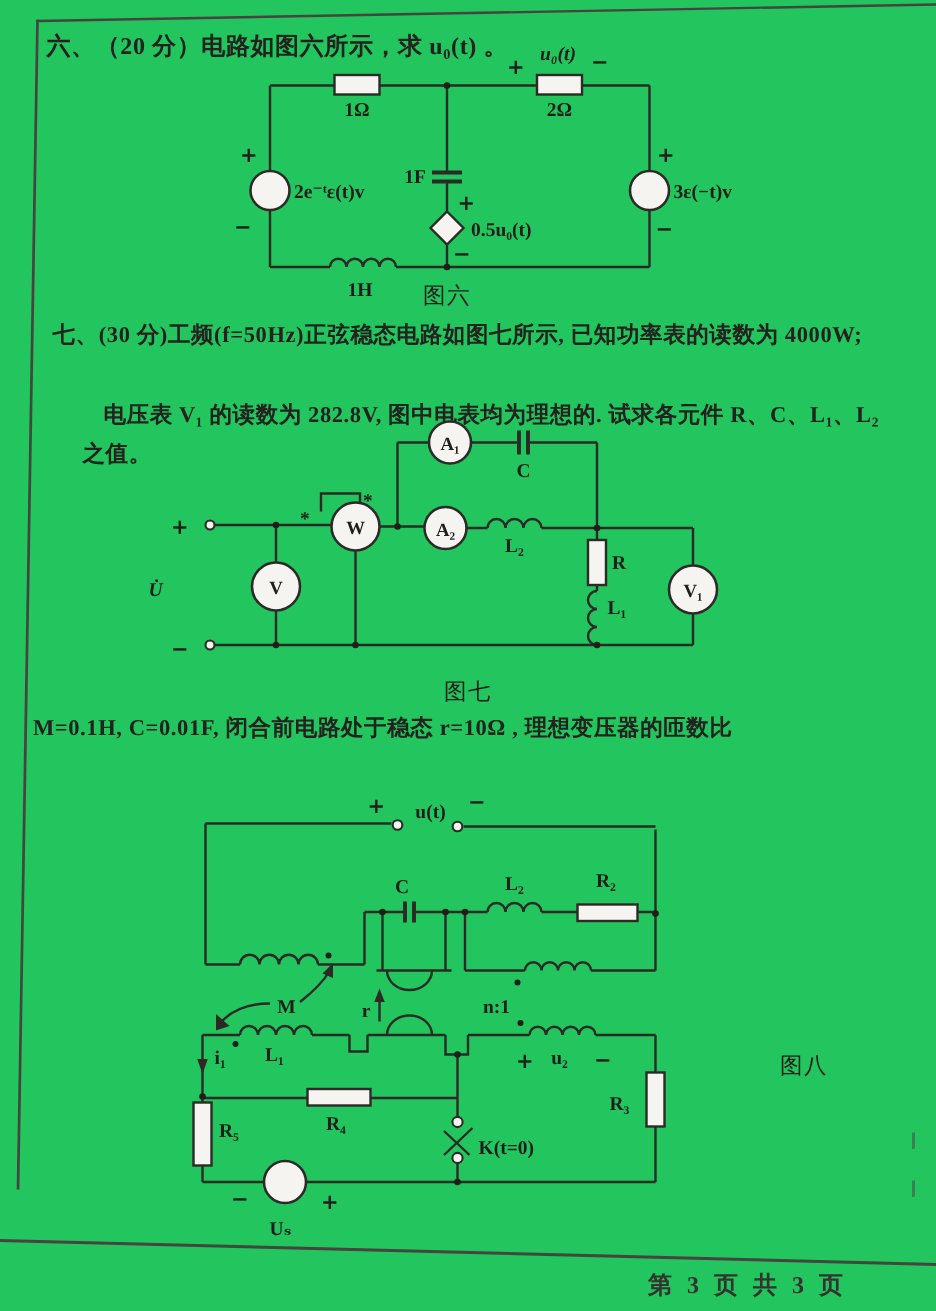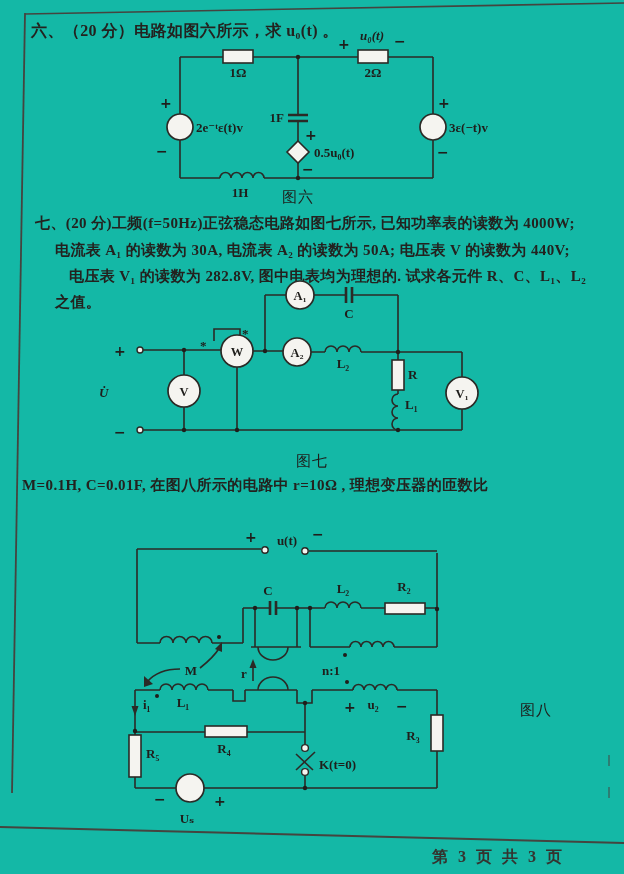--- a/index.html
+++ b/index.html
@@ -1,16 +1,16 @@
 <!DOCTYPE html>
 <html><head>
 <meta charset="utf-8">
 <style>
   html,body{margin:0;padding:0;}
-  #page{position:relative;width:624px;height:874px;background:#14b8a6;overflow:hidden;
+  #page{position:relative;width:624px;height:874px;background:#22c55e;overflow:hidden;
         font-family:"Liberation Serif","DejaVu Serif","DejaVu Sans",serif;color:#1f1e1b;}
   .line{position:absolute;white-space:nowrap;font-size:15px;font-weight:bold;
         letter-spacing:0.4px;color:#23221f;}
   .title{font-size:16px;}
   .cap{position:absolute;white-space:nowrap;font-size:15px;font-weight:normal;letter-spacing:1px;}
   .footer{position:absolute;font-size:16px;font-weight:bold;letter-spacing:3px;color:#34332f;}
   svg{position:absolute;overflow:visible;}
   .wire{fill:none;stroke:#2b2a26;stroke-width:1.6;}
   .thick{fill:none;stroke:#2b2a26;stroke-width:2.6;}
   .box{fill:#f5f4f0;stroke:#2b2a26;stroke-width:1.6;}
@@ -66,22 +66,21 @@
     <text class="sgn" x="437" y="157">−</text>
     <text class="lbl" x="449" y="132">3ε(−t)v</text>
     <text class="lbl" x="284" y="122" text-anchor="end">1F</text>
     <text class="sgn" x="305" y="140">+</text>
     <text class="lbl" x="314" y="157">0.5u₀(t)</text>
     <text class="sgn" x="302" y="174">−</text>
     <text class="lbl" x="240" y="197" text-anchor="middle">1H</text>
   </svg>
   <div class="cap" style="left:282px;top:188px">图六</div>
 
-  <div class="line" style="left:35px;top:214px">七、(20 分)工频(f=50Hz)正弦稳态电路如图七所示, 已知功率表的读数为 4000W;</div>
-  <div class="line" style="left:55px;top:241px">电流表 A₁ 的读数为 30A, 电流表 A₂ 的读数为 50A; 电压表 V 的读数为 440V;</div>
+  <div class="line" style="left:35px;top:214px">七、(30 分)工频(f=50Hz)正弦稳态电路如图七所示, 已知功率表的读数为 4000W;</div>
   <div class="line" style="left:69px;top:267px">电压表 V₁ 的读数为 282.8V, 图中电表均为理想的. 试求各元件 R、C、L₁、L₂</div>
   <div class="line" style="left:55px;top:293px">之值。</div>
 
   <svg width="420" height="172" viewBox="95 278 420 172" style="left:95px;top:278px">
     <path class="wire" d="
       M143,350 H221 M253,351 H283 M311,352 H325 M361,352 H462
       M184,350 V375 M184,407 V430
       M237,367 V430
       M214,341 V329 H240 V335
       M265,351 V295 M265,295 H286 M314,295 H345 M353,295 H398 M398,295 V352
@@ -117,21 +116,21 @@
     <text class="lbl" x="99" y="397" font-style="italic" font-size="15">U̇</text>
     <text class="lbl" x="200" y="350" font-size="12">*</text>
     <text class="lbl" x="242" y="338" font-size="12">*</text>
     <text class="lbl" x="349" y="318" text-anchor="middle">C</text>
     <text class="lbl" x="343" y="368" text-anchor="middle">L₂</text>
     <text class="lbl" x="408" y="379">R</text>
     <text class="lbl" x="405" y="409">L₁</text>
   </svg>
   <div class="cap" style="left:296px;top:452px">图七</div>
 
-  <div class="line" style="left:22px;top:476px">M=0.1H,  C=0.01F,  在图八所示的电路中 r=10Ω , 理想变压器的匝数比</div>
+  <div class="line" style="left:22px;top:476px">M=0.1H,  C=0.01F,  闭合前电路处于稳态 r=10Ω , 理想变压器的匝数比</div>
 
   <svg width="425" height="302" viewBox="110 525 425 302" style="left:110px;top:525px">
     <path class="wire" d="
       M137,549 H261 M309,551 H437 M137,549 V643 M437,553 V609
       M137,643 H160 M212,643 H243 M243,643 V608
       M243,608 H269 M277,608 H325
       M361,608 H385 M425,608 H437
       M437,609 V647 M437,647 H394
       M255,608 V647 M297,608 V647 M251,647 H301
       M310,608 V647 M310,647 H350

